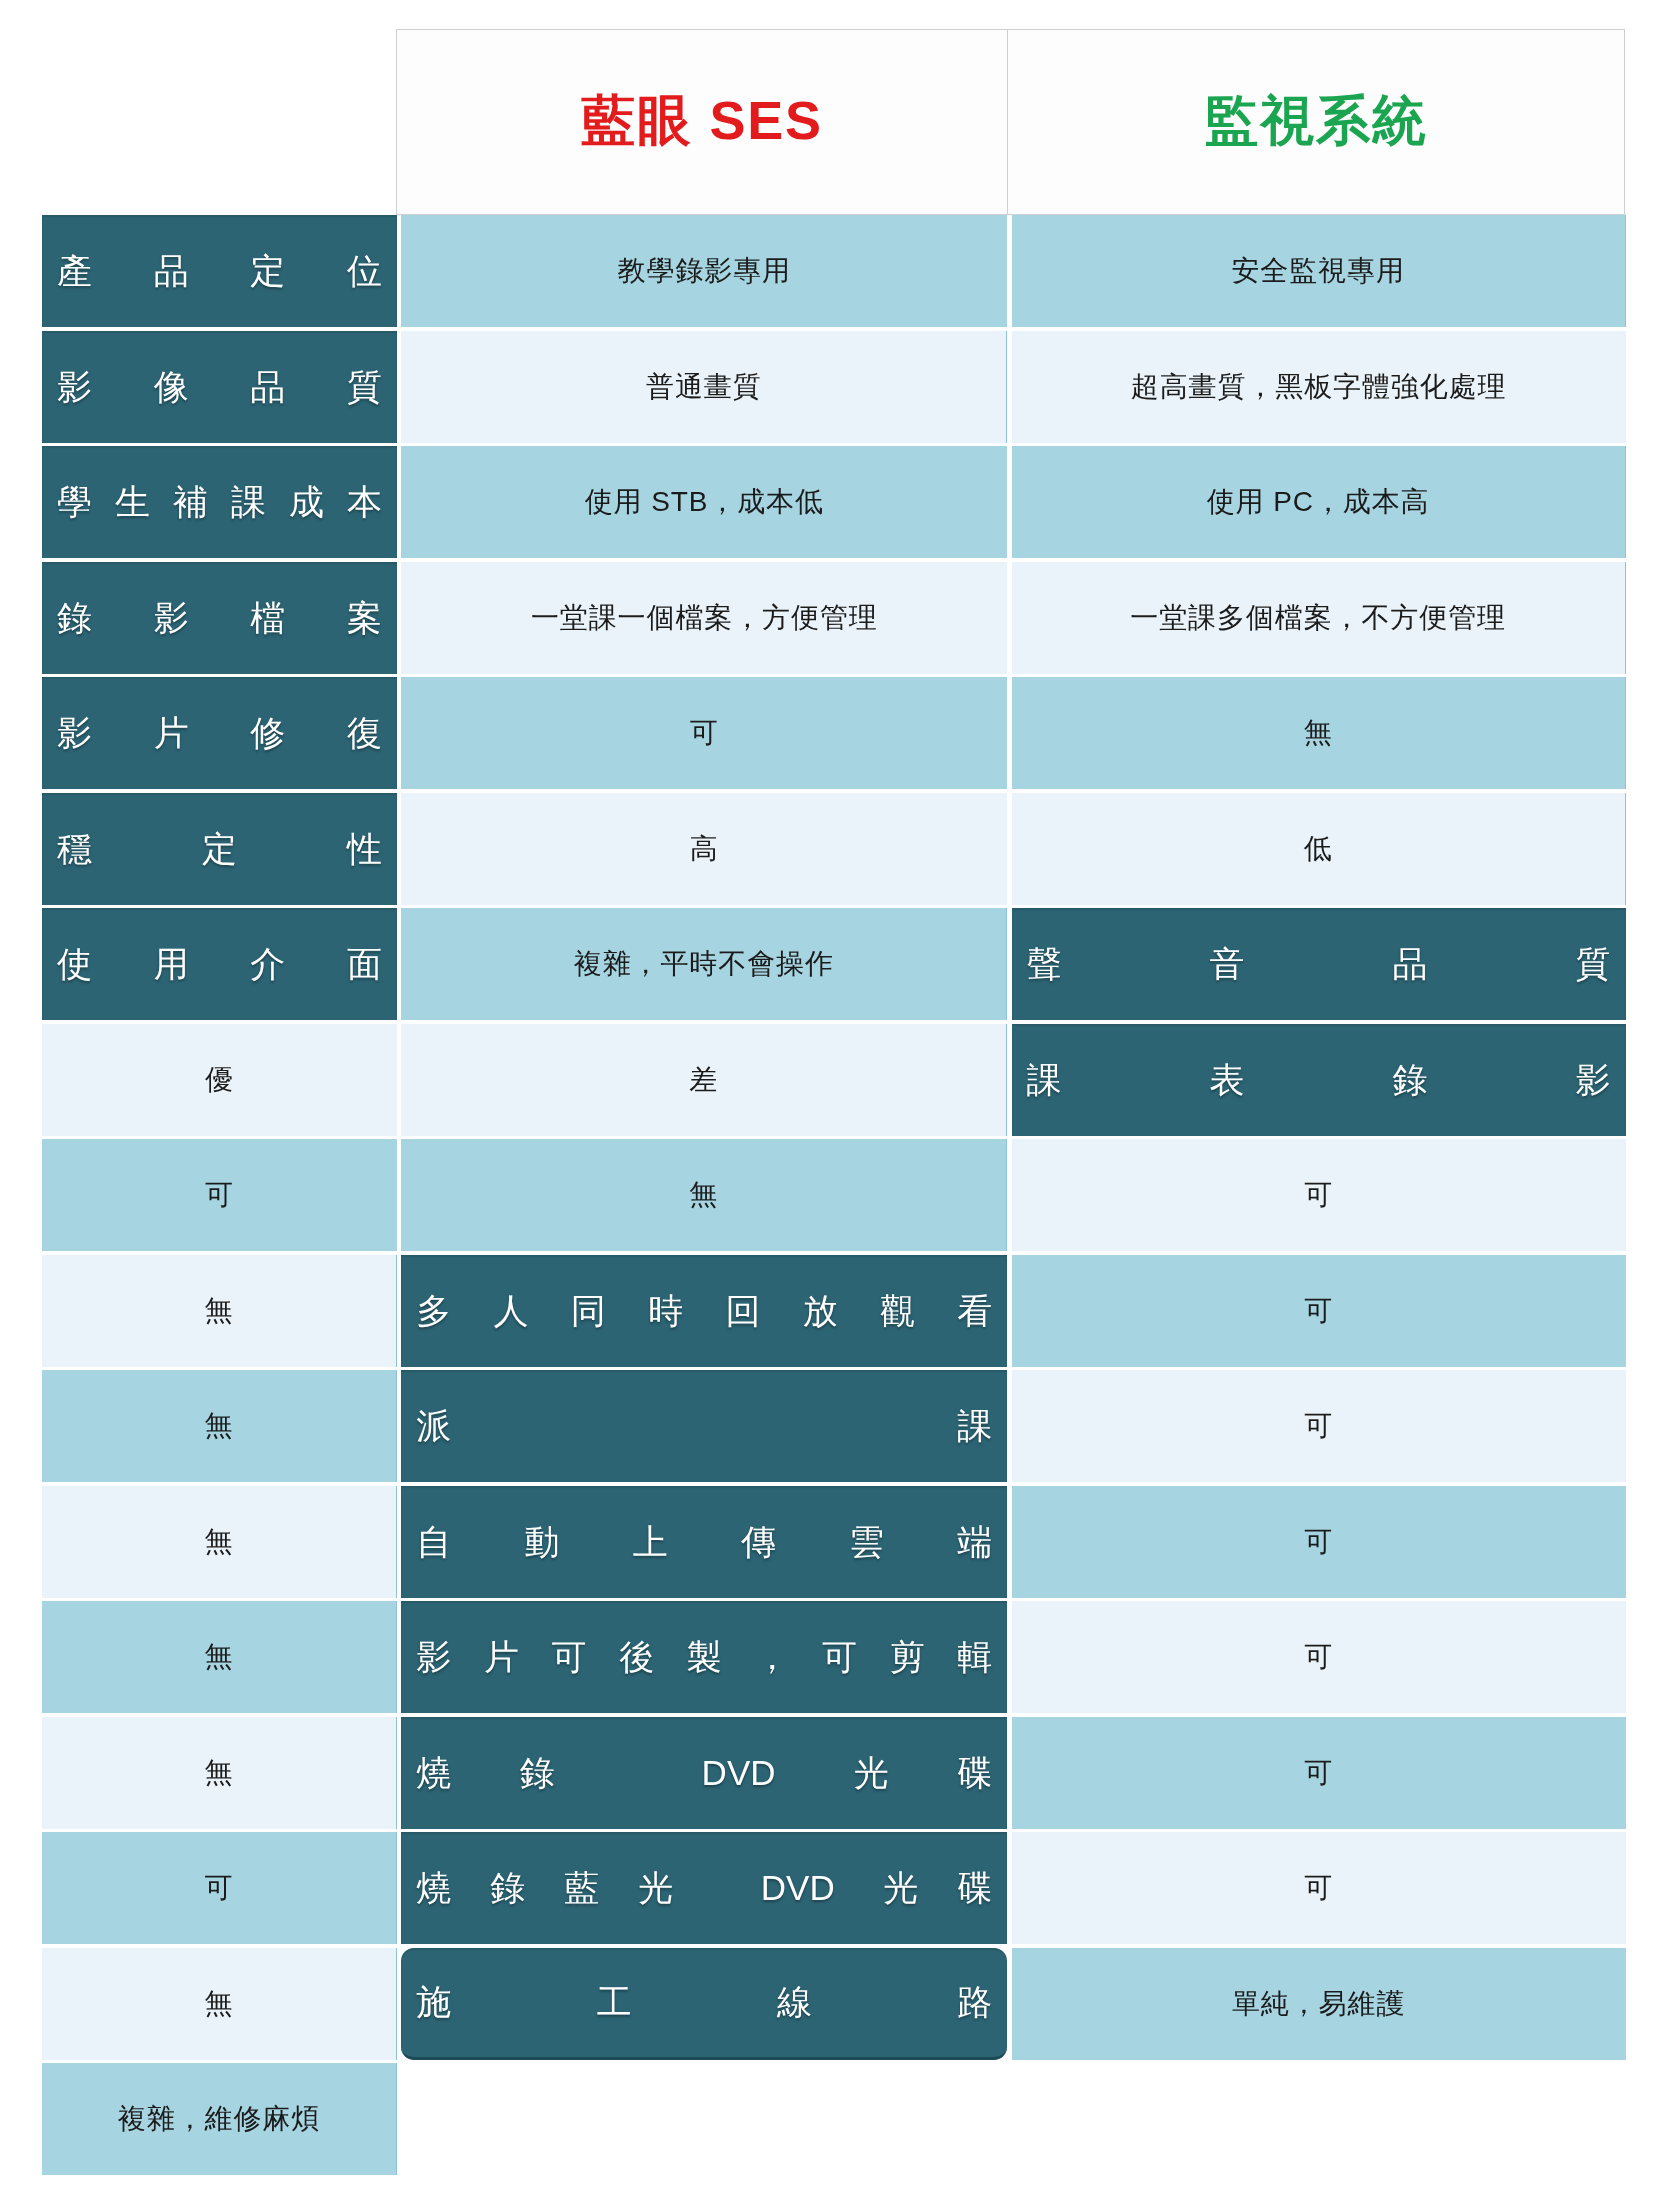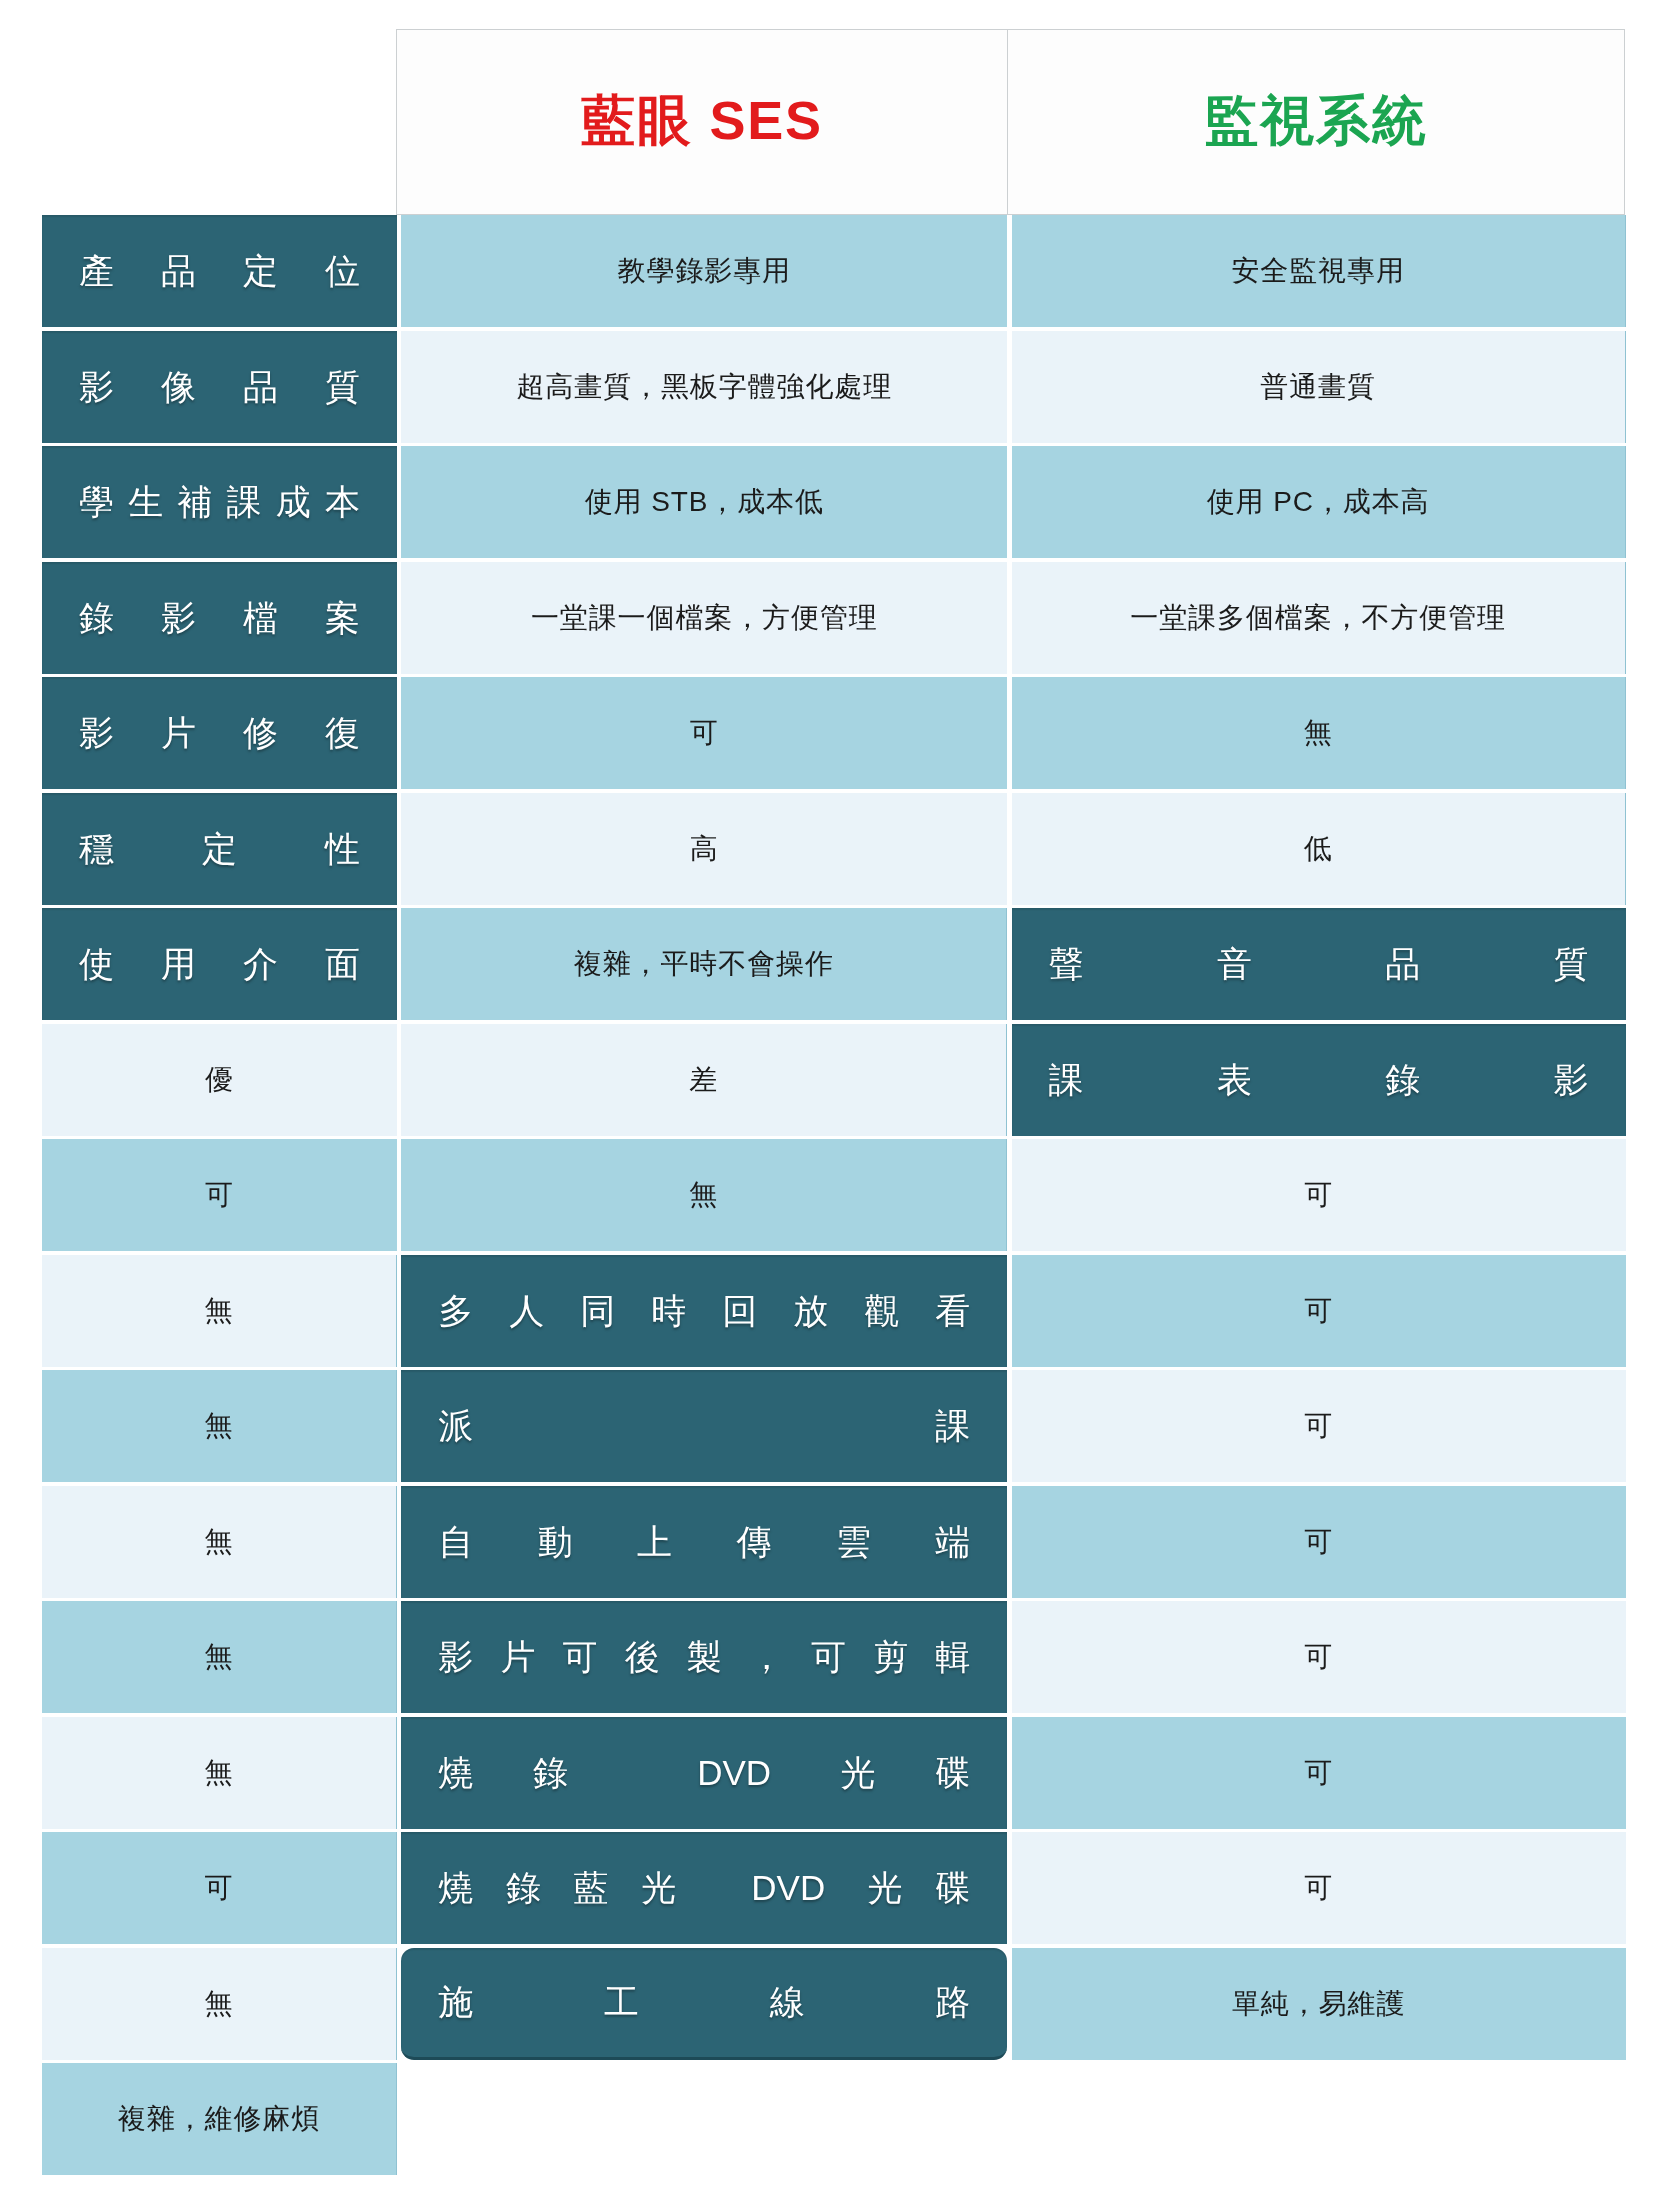--- a/index.html
+++ b/index.html
@@ -31,21 +31,21 @@
     display:grid;
     grid-template-columns:355px 606px 614px;
     grid-auto-rows:112px;
     gap:3.5px 4.3px;
     background:#ffffff;
   }
   .lbl{
     background:#2c6474;
     color:#ffffff;
     display:flex;align-items:center;
-    padding:0 37px;
+    padding:0 15px;
     box-sizing:border-box;
     box-shadow:inset 0 1.7px 1.7px rgba(0,0,0,0.12);
   }
   .lbl span{
     display:inline-block;width:100%;
     font-size:35px;line-height:1.2;
     text-align:justify;text-align-last:justify;
     text-shadow:0 1.7px 2.6px rgba(0,0,0,0.35);
     white-space:normal;
   }
@@ -75,22 +75,22 @@
 
     <div class="lbl">
         <span>產品定位</span>
       </div>
     <div class="val shade-a">教學錄影專用</div>
     <div class="val shade-a col2">安全監視專用</div>
 
     <div class="lbl">
         <span>影像品質</span>
       </div>
+    <div class="val shade-b col2">普通畫質</div>
     <div class="val shade-b">超高畫質，黑板字體強化處理</div>
-    <div class="val shade-b col2">普通畫質</div>
 
     <div class="lbl">
         <span>學生補課成本</span>
       </div>
     <div class="val shade-a">使用 STB，成本低</div>
     <div class="val shade-a col2">使用 PC，成本高</div>
 
     <div class="lbl">
         <span>錄影檔案</span>
       </div>

